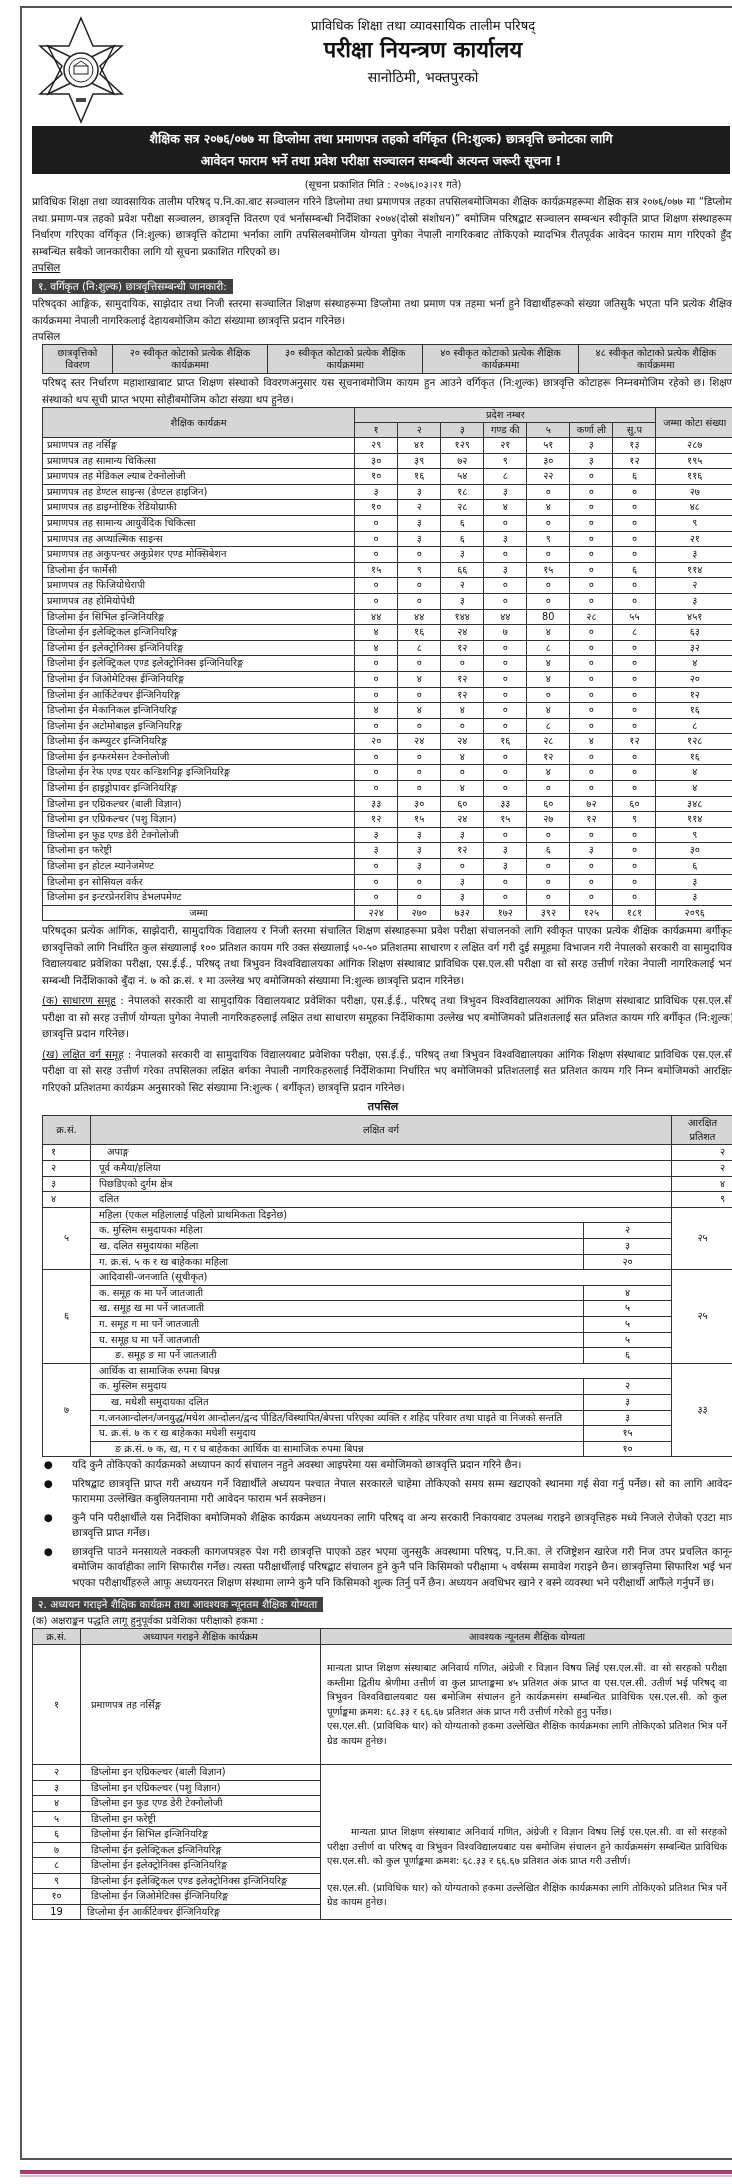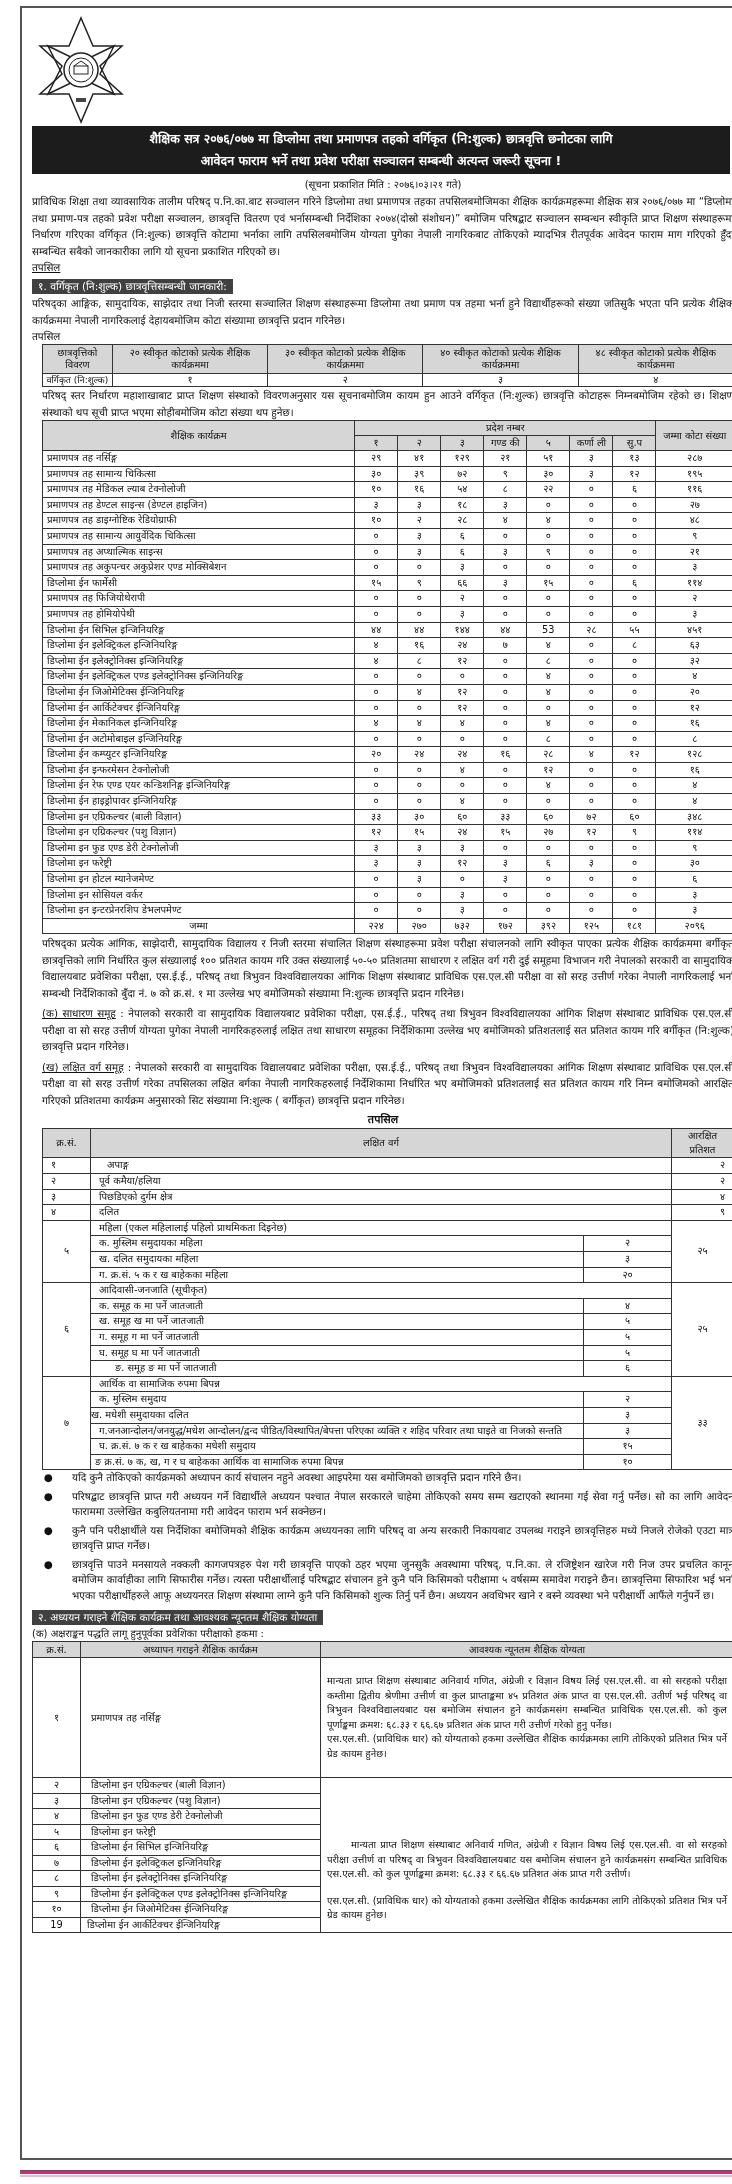--- a/index.html
+++ b/index.html
@@ -54,20 +54,25 @@
           <polygon points="43,4 55,32 84,32 62,52 76,80 43,64 10,80 24,52 2,32 31,32" fill="#fff" stroke="#222" stroke-width="1.5"></polygon>
           <polygon points="43,108 31,80 2,80 24,60 10,32 43,48 76,32 62,60 84,80 55,80" fill="none" stroke="#222" stroke-width="1.5"></polygon>
           <circle cx="43" cy="56" r="17" fill="#fff" stroke="#222" stroke-width="1.5"></circle>
           <circle cx="43" cy="56" r="12" fill="none" stroke="#222" stroke-width="1"></circle>
           <rect x="36" y="52" width="14" height="8" fill="none" stroke="#222" stroke-width="1"></rect>
           <line x1="36" y1="52" x2="43" y2="47" stroke="#222" stroke-width="1"></line>
           <line x1="50" y1="52" x2="43" y2="47" stroke="#222" stroke-width="1"></line>
           <rect x="38" y="84" width="10" height="4" fill="#444"></rect>
         </svg>
       </div>
+      <div class="hdr-lines">
+        <div class="hdr-l1">प्राविधिक शिक्षा तथा व्यावसायिक तालीम परिषद्</div>
+        <div class="hdr-l2">परीक्षा नियन्त्रण कार्यालय</div>
+        <div class="hdr-l3">सानोठिमी, भक्तपुरको</div>
+      </div>
     </div>
 
     <div class="banner">
       <div>शैक्षिक सत्र २०७६/०७७ मा डिप्लोमा तथा प्रमाणपत्र तहको वर्गिकृत (नि:शुल्क) छात्रवृत्ति छनोटका लागि</div>
       <div>आवेदन फाराम भर्ने तथा प्रवेश परीक्षा सञ्चालन सम्बन्धी अत्यन्त जरूरी सूचना !</div>
     </div>
 
     <div class="pub-date">(सूचना प्रकाशित मिति : २०७६।०३।२१ गते)</div>
 
     <p class="body">प्राविधिक शिक्षा तथा व्यावसायिक तालीम परिषद् प.नि.का.बाट सञ्चालन गरिने डिप्लोमा तथा प्रमाणपत्र तहका तपसिलबमोजिमका शैक्षिक कार्यक्रमहरूमा शैक्षिक सत्र २०७६/०७७ मा “डिप्लोमा तथा प्रमाण-पत्र तहको प्रवेश परीक्षा सञ्चालन, छात्रवृत्ति वितरण एवं भर्नासम्बन्धी निर्देशिका २०७४(दोस्रो संशोधन)” बमोजिम परिषद्बाट सञ्चालन सम्बन्धन स्वीकृति प्राप्त शिक्षण संस्थाहरूमा निर्धारण गरिएका वर्गिकृत (नि:शुल्क) छात्रवृत्ति कोटामा भर्नाका लागि तपसिलबमोजिम योग्यता पुगेका नेपाली नागरिकबाट तोकिएको म्यादभित्र रीतपूर्वक आवेदन फाराम माग गरिएको हुँदा सम्बन्धित सबैको जानकारीका लागि यो सूचना प्रकाशित गरिएको छ।</p>
@@ -78,27 +83,20 @@
     <div style="font-size:10.3px;line-height:16px;">तपसिल</div>
 
     <table class="tbl1">
       <tbody>
           <tr>
         <th>छात्रवृत्तिको विवरण</th>
         <th>२० स्वीकृत कोटाको प्रत्येक शैक्षिक कार्यक्रममा</th>
         <th>३० स्वीकृत कोटाको प्रत्येक शैक्षिक कार्यक्रममा</th>
         <th>४० स्वीकृत कोटाको प्रत्येक शैक्षिक कार्यक्रममा</th>
         <th>४८ स्वीकृत कोटाको प्रत्येक शैक्षिक कार्यक्रममा</th>
-      </tr>
-      <tr>
-        <td style="font-size:9px">वर्गिकृत (नि:शुल्क)</td>
-        <td>१</td>
-        <td>२</td>
-        <td>३</td>
-        <td>४</td>
       </tr>
     </tbody>
       </table>
 
     <p class="body" style="margin-left:10px">परिषद् स्तर निर्धारण महाशाखाबाट प्राप्त शिक्षण संस्थाको विवरणअनुसार यस सूचनाबमोजिम कायम हुन आउने वर्गिकृत (नि:शुल्क) छात्रवृत्ति कोटाहरू निम्नबमोजिम रहेको छ। शिक्षण संस्थाको थप सूची प्राप्त भएमा सोहीबमोजिम कोटा संख्या थप हुनेछ।</p>
 
     <table class="tbl2" id="province-table">
       <thead>
         <tr>
           <th rowspan="2" style="width:290px">शैक्षिक कार्यक्रम</th>
@@ -236,21 +234,21 @@
             <td>०</td>
             <td>०</td>
             <td>३</td>
           </tr>
           <tr>
             <td class="prog">डिप्लोमा ईन सिभिल इन्जिनियरिङ्ग</td>
             <td>४४</td>
             <td>४४</td>
             <td>१४४</td>
             <td>४४</td>
-            <td>53</td>
+            <td>80</td>
             <td>२८</td>
             <td>५५</td>
             <td>४५१</td>
           </tr>
           <tr>
             <td class="prog">डिप्लोमा ईन इलेक्ट्रिकल इन्जिनियरिङ्ग</td>
             <td>४</td>
             <td>१६</td>
             <td>२४</td>
             <td>७</td>
@@ -539,33 +537,33 @@
           <tr>
             <td rowspan="6" class="c">७</td>
             <td colspan="2" style="padding-left:8px">आर्थिक वा सामाजिक रुपमा बिपन्न</td>
             <td rowspan="6" class="c">३३</td>
           </tr>
           <tr>
             <td style="padding-left:8px">क. मुस्लिम समुदाय</td>
             <td class="c" style="width:88px">२</td>
           </tr>
           <tr>
-            <td style="padding-left:0">ख. मधेशी समुदायका दलित</td>
+            <td style="padding-left:20px">ख. मधेशी समुदायका दलित</td>
             <td class="c" style="width:88px">३</td>
           </tr>
           <tr>
             <td style="padding-left:8px">ग.जनआन्दोलन/जनयुद्ध/मधेश आन्दोलन/द्वन्द पीडित/विस्थापित/बेपत्ता परिएका व्यक्ति र शहिद परिवार तथा घाइते वा निजको सन्तति</td>
             <td class="c" style="width:88px">३</td>
           </tr>
           <tr>
             <td style="padding-left:8px">घ. क्र.सं. ७ क र ख बाहेकका मधेशी समुदाय</td>
             <td class="c" style="width:88px">१५</td>
           </tr>
           <tr>
-            <td style="padding-left:4px">ङ क्र.सं. ७ क, ख, ग र घ बाहेकका आर्थिक वा सामाजिक रुपमा बिपन्न</td>
+            <td style="padding-left:24px">ङ क्र.सं. ७ क, ख, ग र घ बाहेकका आर्थिक वा सामाजिक रुपमा बिपन्न</td>
             <td class="c" style="width:88px">१०</td>
           </tr>
         </tbody>
     </table>
 
     <ul class="bullets" id="bullets">
         <li><span class="dot">●</span><span>यदि कुनै तोकिएको कार्यक्रमको अध्यापन कार्य संचालन नहुने अवस्था आइपरेमा यस बमोजिमको छात्रवृत्ति प्रदान गरिने छैन।</span></li>
         <li><span class="dot">●</span><span>परिषद्बाट छात्रवृत्ति प्राप्त गरी अध्ययन गर्ने विद्यार्थीले अध्ययन पश्चात नेपाल सरकारले चाहेमा तोकिएको समय सम्म खटाएको स्थानमा गई सेवा गर्नु पर्नेछ। सो का लागि आवेदन फाराममा उल्लेखित कबुलियतनामा गरी आवेदन फाराम भर्न सक्नेछन।</span></li>
         <li><span class="dot">●</span><span>कुनै पनि परीक्षार्थीले यस निर्देशिका बमोजिमको शैक्षिक कार्यक्रम अध्ययनका लागि परिषद् वा अन्य सरकारी निकायबाट उपलब्ध गराइने छात्रवृत्तिहरु मध्ये निजले रोजेको एउटा मात्र छात्रवृत्ति प्राप्त गर्नेछ।</span></li>
         <li><span class="dot">●</span><span>छात्रवृत्ति पाउने मनसायले नक्कली कागजपत्रहरु पेश गरी छात्रवृत्ति पाएको ठहर भएमा जुनसुकै अवस्थामा परिषद्, प.नि.का. ले रजिष्ट्रेशन खारेज गरी निज उपर प्रचलित कानून बमोजिम कार्वाहीका लागि सिफारीस गर्नेछ। त्यस्ता परीक्षार्थीलाई परिषद्बाट संचालन हुने कुनै पनि किसिमको परीक्षामा ५ वर्षसम्म समावेश गराइने छैन। छात्रवृत्तिमा सिफारिश भई भर्ना भएका परीक्षार्थीहरुले आफू अध्ययनरत शिक्षण संस्थामा लाग्ने कुनै पनि किसिमको शुल्क तिर्नु पर्ने छैन। अध्ययन अवधिभर खाने र बस्ने व्यवस्था भने परीक्षार्थी आफैंले गर्नुपर्ने छ।</span></li>

